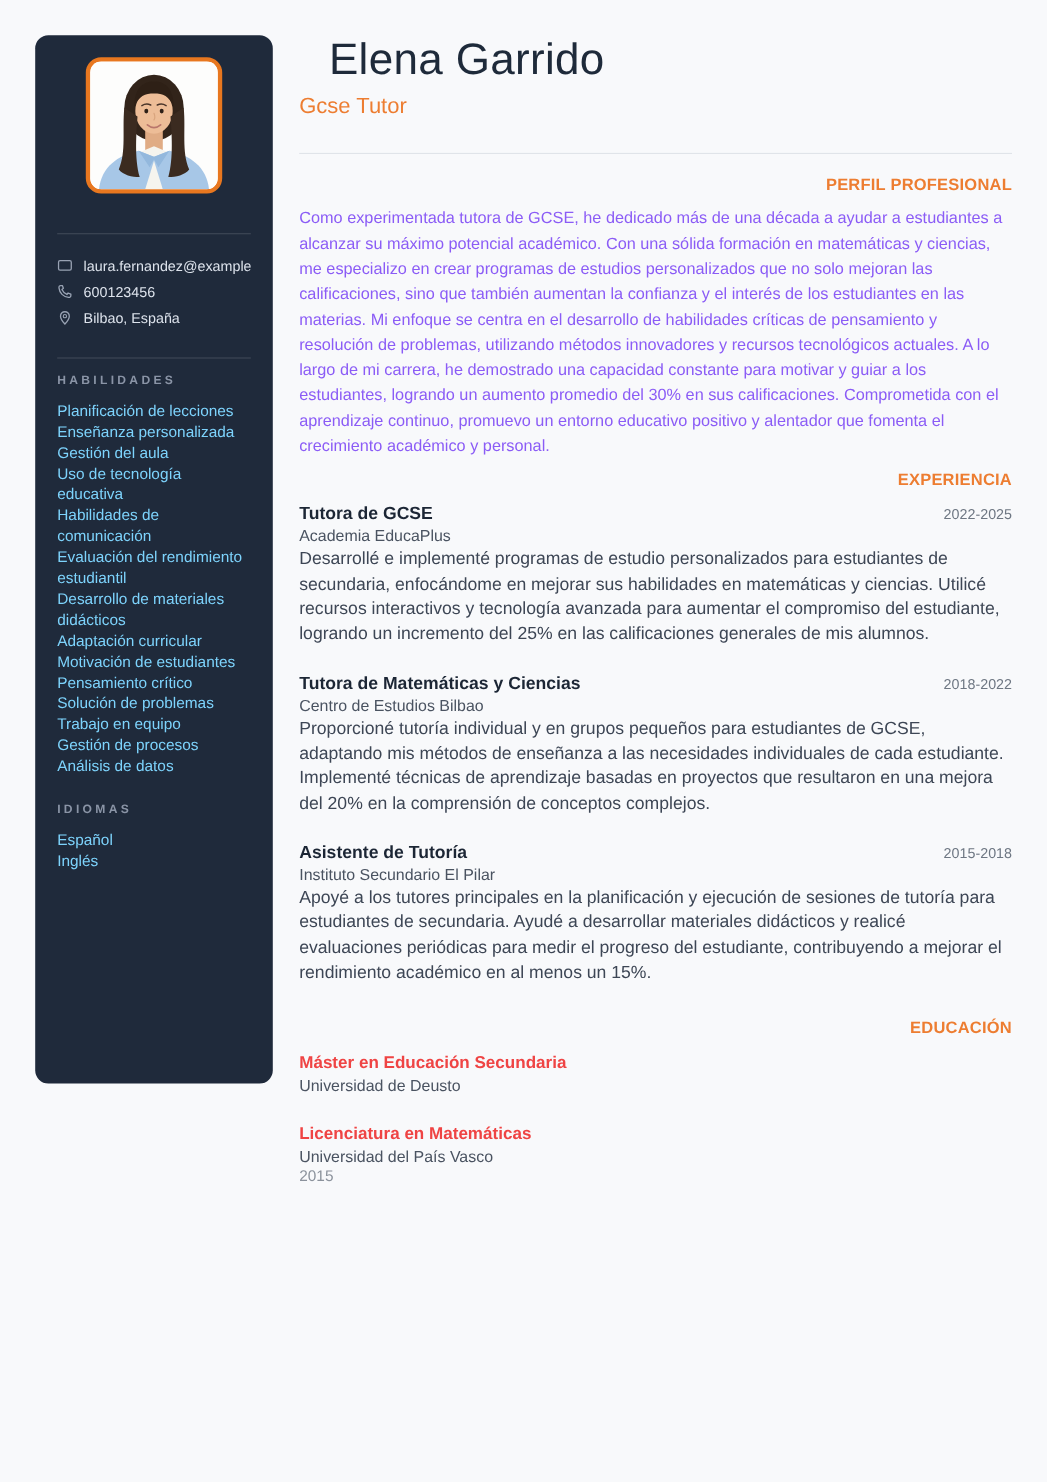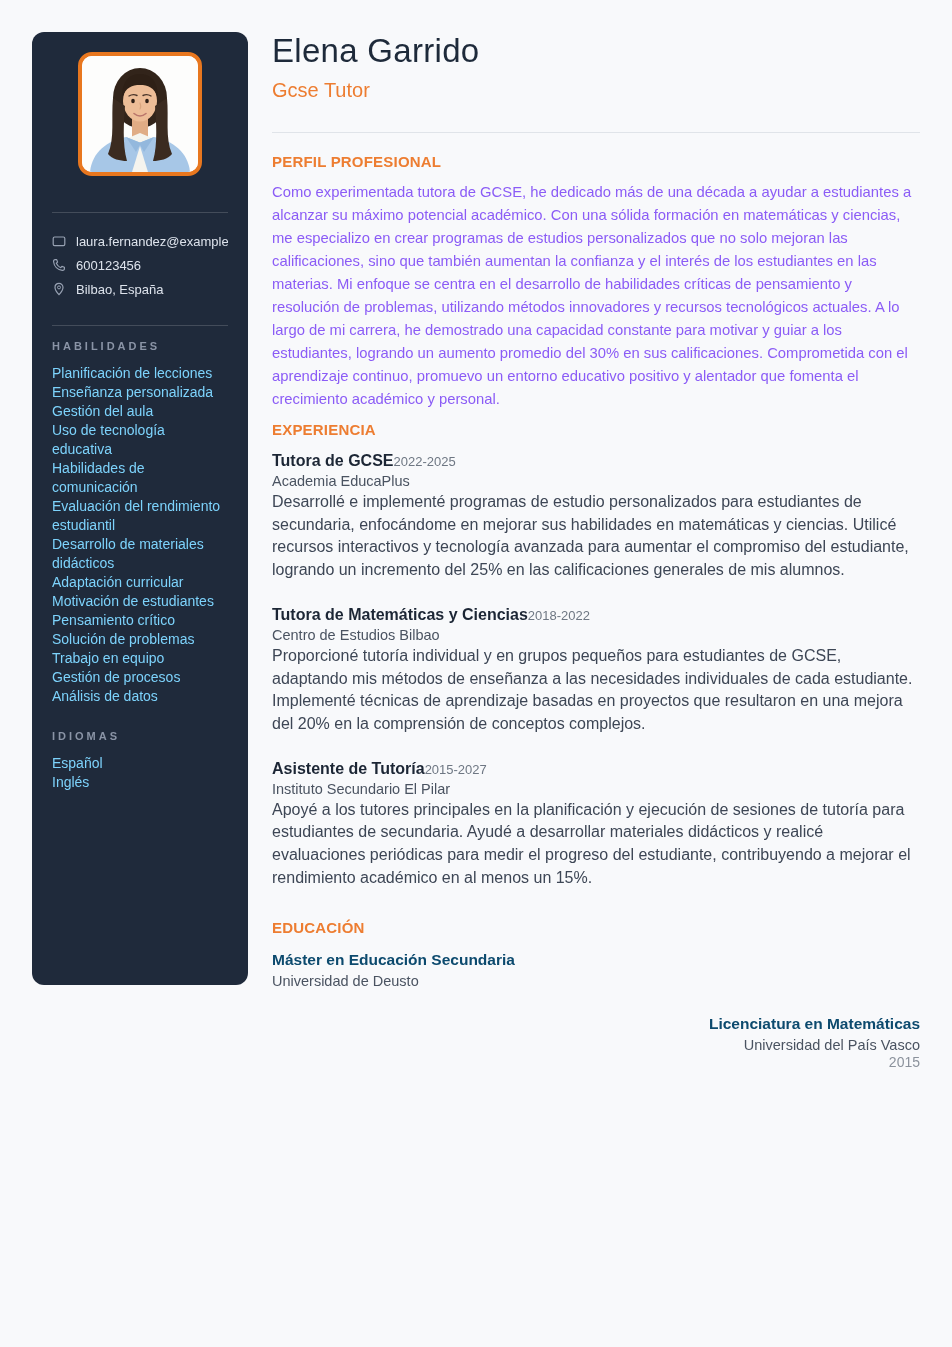--- a/index.html
+++ b/index.html
@@ -44,40 +44,40 @@
     font-size:11px; font-weight:bold;
     letter-spacing:3px; color:#8a94a6;
   }
   .side-list { margin-top:12px; font-size:14px; line-height:19px; color:#7dd3fc; }
   .side-list div { display:block; }
   .lang-heading { margin-top:24px; }
   
   .main {
     position:absolute; left:272px; top:32px; width:648px;
   }
-  .name { font-size:33px; font-weight:500; color:#1e2a3a; letter-spacing:0.3px; }
+  .name { font-size:40px; font-weight:500; color:#1e2a3a; letter-spacing:0.3px;margin-left:27px; }
   .subtitle { margin-top:9px; font-size:20px; font-weight:500; color:#ed7d31; }
   .main-divider { border:none; border-top:1px solid #e0e4e9; margin:30px 0 0 0; }
   .section-heading {
-    font-size:15px; font-weight:bold; color:#ed7d31; letter-spacing:0.2px;
+    font-size:15px; font-weight:bold; color:#ed7d31; letter-spacing:0.2px;text-align:right;
   }
   .profile-heading { margin-top:20px; }
   .profile-text { margin-top:11px; font-size:14.8px; line-height:23px; color:#8b5cf6; }
   .exp-heading { margin-top:10px; }
   .job { margin-top:14px; }
   .job + .job { margin-top:24px; }
-  .job-header { display:flex; align-items:baseline; }
+  .job-header { display:flex; justify-content:space-between; align-items:baseline; }
   .job-title { font-size:16px; font-weight:bold; color:#1c2635; }
   .job-dates { font-size:13px; color:#6e7783; }
   .job-company { margin-top:3px; font-size:14.5px; color:#4a5361; }
   .job-desc { margin-top:2px; font-size:16px; line-height:22.7px; color:#3d4655; }
   .edu-heading { margin-top:30px; }
   .edu-item { margin-top:15px; }
-  .edu-item + .edu-item { margin-top:26px;text-align:right; }
-  .edu-degree { font-size:15.5px; font-weight:bold; color:#0c4a6e; }
+  .edu-item + .edu-item { margin-top:26px; }
+  .edu-degree { font-size:15.5px; font-weight:bold; color:#ef4444; }
   .edu-school { margin-top:4px; font-size:14.5px; color:#4a5361; }
   .edu-year { margin-top:1px; font-size:14px; color:#8b929c; }
 </style>
 </head>
 <body>
 
 <aside class="sidebar">
 
   <div class="photo-frame">
     <svg viewBox="0 0 116 116" aria-hidden="true">
@@ -180,21 +180,21 @@
       <span class="job-title">Tutora de Matemáticas y Ciencias</span>
       <span class="job-dates">2018-2022</span>
     </div>
     <div class="job-company">Centro de Estudios Bilbao</div>
     <div class="job-desc">Proporcioné tutoría individual y en grupos pequeños para estudiantes de GCSE, adaptando mis métodos de enseñanza a las necesidades individuales de cada estudiante. Implementé técnicas de aprendizaje basadas en proyectos que resultaron en una mejora del 20% en la comprensión de conceptos complejos.</div>
   </div>
 
   <div class="job">
     <div class="job-header">
       <span class="job-title">Asistente de Tutoría</span>
-      <span class="job-dates">2015-2027</span>
+      <span class="job-dates">2015-2018</span>
     </div>
     <div class="job-company">Instituto Secundario El Pilar</div>
     <div class="job-desc">Apoyé a los tutores principales en la planificación y ejecución de sesiones de tutoría para estudiantes de secundaria. Ayudé a desarrollar materiales didácticos y realicé evaluaciones periódicas para medir el progreso del estudiante, contribuyendo a mejorar el rendimiento académico en al menos un 15%.</div>
   </div>
 
   <h2 class="section-heading edu-heading">EDUCACIÓN</h2>
 
   <div class="edu-item">
     <div class="edu-degree">Máster en Educación Secundaria</div>
     <div class="edu-school">Universidad de Deusto</div>

